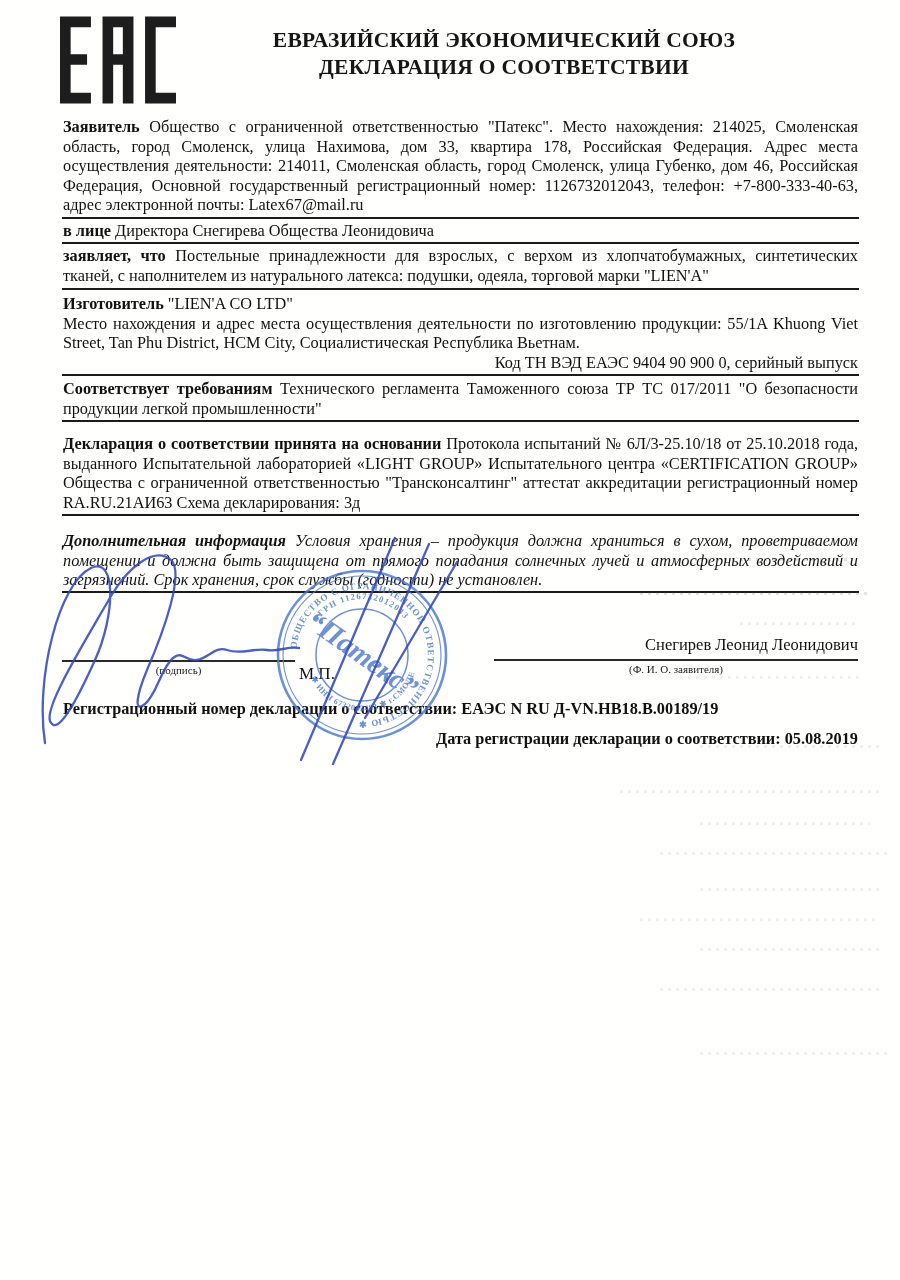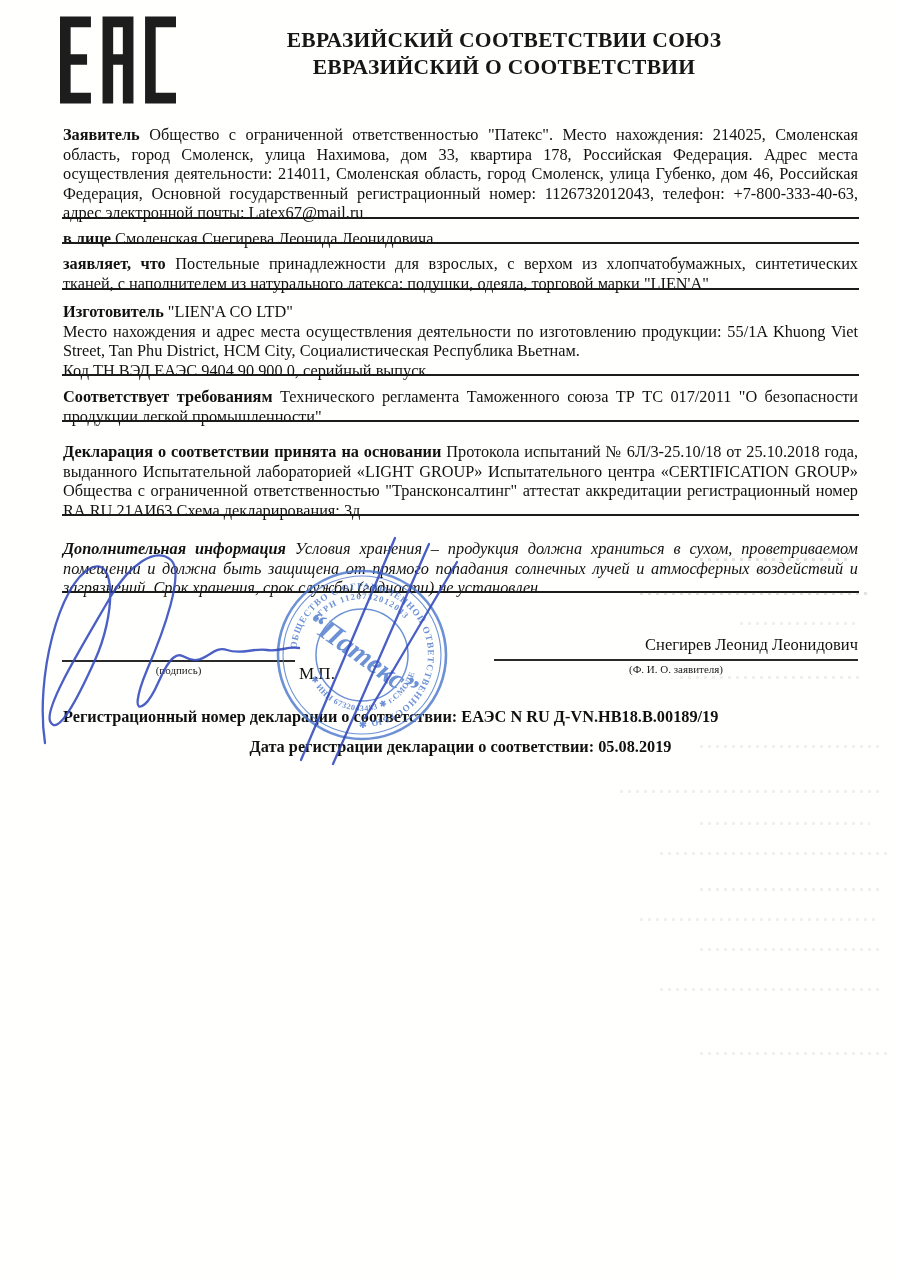--- a/index.html
+++ b/index.html
@@ -3,21 +3,21 @@
 <meta charset="utf-8">
 <style>
   html,body{margin:0;padding:0;background:#e8e8e8;}
   .page{
     position:relative;width:900px;height:1280px;margin:0 auto;
     background:#fffffe;overflow:hidden;
     font-family:"Liberation Serif","DejaVu Serif",serif;
     color:#111;
   }
   .abs{position:absolute;}
-  .sec{position:absolute;left:63px;width:795px;font-size:16.3px;line-height:19.5px;text-align:justify;margin-top:8px;}
+  .sec{position:absolute;left:63px;width:795px;font-size:16.3px;line-height:19.5px;text-align:justify;}
   .sec b{font-weight:bold;}
   .hline{position:absolute;height:2px;background:#1b1b1b;}
   .thinline{position:absolute;height:1.5px;background:#2a2a2a;}
   .title{
     position:absolute;left:150px;right:42px;top:27px;text-align:center;
     font-weight:bold;font-size:21.5px;line-height:27px;letter-spacing:.3px;color:#161616;
   }
   .caption{font-size:11px;text-align:center;color:#222;}
   .boldline{font-weight:bold;}
   .mp{position:absolute;left:299px;top:664px;font-size:17px;}
@@ -35,43 +35,43 @@
     <svg width="116" height="88" viewBox="0 0 120 90">
       <g fill="#1d1d1d">
         <path d="M0 0 H32 V11 H11 V39 H28 V50 H11 V79 H32 V90 H0 Z"></path>
         <path fill-rule="evenodd" d="M44 0 H76 V90 H65 V50 H55 V90 H44 Z M55 11 H65 V39 H55 Z"></path>
         <path d="M88 0 H120 V11 H99 V79 H120 V90 H88 Z"></path>
       </g>
     </svg>
   </div>
 
   <div class="title">
-    <div>ЕВРАЗИЙСКИЙ СООТВЕТСТВИИ СОЮЗ</div>
-    <div>ЕВРАЗИЙСКИЙ О СООТВЕТСТВИИ</div>
+    <div>ЕВРАЗИЙСКИЙ ЭКОНОМИЧЕСКИЙ СОЮЗ</div>
+    <div>ДЕКЛАРАЦИЯ О СООТВЕТСТВИИ</div>
   </div>
 
   <div class="sec" style="top:117px;">
     <b>Заявитель </b><span>Общество с ограниченной ответственностью "Патекс". Место нахождения: 214025, Смоленская область, город Смоленск, улица Нахимова, дом 33, квартира 178, Российская Федерация. Адрес места осуществления деятельности: 214011, Смоленская область, город Смоленск, улица Губенко, дом 46, Российская Федерация, Основной государственный регистрационный номер: 1126732012043, телефон: +7-800-333-40-63, адрес электронной почты: Latex67@mail.ru</span>
   </div>
   <div class="hline" style="left:62px;top:217px;width:797px;"></div>
 
   <div class="sec" style="top:221px;">
-    <b>в лице </b><span>Смоленская Снегирева Леонида Леонидовича</span>
+    <b>в лице </b><span>Директора Снегирева Общества Леонидовича</span>
   </div>
   <div class="hline" style="left:62px;top:242px;width:797px;"></div>
 
   <div class="sec" style="top:246px;">
     <b>заявляет, что </b><span>Постельные принадлежности для взрослых, с верхом из хлопчатобумажных, синтетических тканей, с наполнителем из натурального латекса: подушки, одеяла, торговой марки "LIEN'A"</span>
   </div>
   <div class="hline" style="left:62px;top:288px;width:797px;"></div>
 
   <div class="sec" style="top:294px;">
     <div><b>Изготовитель </b><span>"LIEN'A CO LTD"</span></div>
     <div>Место нахождения и адрес места осуществления деятельности по изготовлению продукции: 55/1A Khuong Viet Street, Tan Phu District, HCM City, Социалистическая Республика Вьетнам.</div>
-    <div style="text-align:left;">Код ТН ВЭД ЕАЭС 9404 90 900 0, серийный выпуск</div>
+    <div style="text-align:right;">Код ТН ВЭД ЕАЭС 9404 90 900 0, серийный выпуск</div>
   </div>
   <div class="hline" style="left:62px;top:374px;width:797px;"></div>
 
   <div class="sec" style="top:379px;">
     <b>Соответствует требованиям </b><span>Технического регламента Таможенного союза ТР ТС 017/2011 "О безопасности продукции легкой промышленности"</span>
   </div>
   <div class="hline" style="left:62px;top:420px;width:797px;"></div>
 
   <div class="sec" style="top:434px;">
     <b>Декларация о соответствии принята на основании </b><span>Протокола испытаний № 6Л/3-25.10/18 от 25.10.2018 года, выданного Испытательной лабораторией «LIGHT GROUP» Испытательного центра «CERTIFICATION GROUP» Общества с ограниченной ответственностью "Трансконсалтинг" аттестат аккредитации регистрационный номер RA.RU.21АИ63 Схема декларирования: 3д</span>
@@ -87,21 +87,21 @@
   <div class="thinline" style="left:62px;top:660px;width:233px;"></div>
   <div class="abs caption" style="left:62px;top:664px;width:233px;">(подпись)</div>
 
   <div class="mp">М.П.</div>
 
   <div class="abs" style="left:494px;top:635px;width:364px;text-align:right;font-size:16.5px;">Снегирев Леонид Леонидович</div>
   <div class="thinline" style="left:494px;top:659px;width:364px;"></div>
   <div class="abs caption" style="left:494px;top:663px;width:364px;">(Ф. И. О. заявителя)</div>
 
   <div class="sec boldline" style="top:699px;text-align:left;">Регистрационный номер декларации о соответствии: ЕАЭС N RU Д-VN.HB18.B.00189/19</div>
-  <div class="sec boldline" style="top:729px;text-align:center;">Дата регистрации декларации о соответствии: 05.08.2019</div>
+  <div class="sec boldline" style="top:729px;text-align:right;">Дата регистрации декларации о соответствии: 05.08.2019</div>
 
   <div class="abs" style="left:274px;top:567px;width:176px;height:176px;opacity:.82;">
     <svg width="176" height="176" viewBox="-88 -88 176 176">
       <defs>
         <path id="outerArc" d="M -66 0 A 66 66 0 1 1 66 0 A 66 66 0 1 1 -66 0"></path>
         <path id="midTop" d="M -56 0 A 56 56 0 1 1 56 0"></path>
         <path id="midBot" d="M -52 20 A 55.6 55.6 0 0 0 52 20"></path>
       </defs>
       <g fill="none" stroke="#4d79cd">
         <circle r="84" stroke-width="2.6"></circle>

